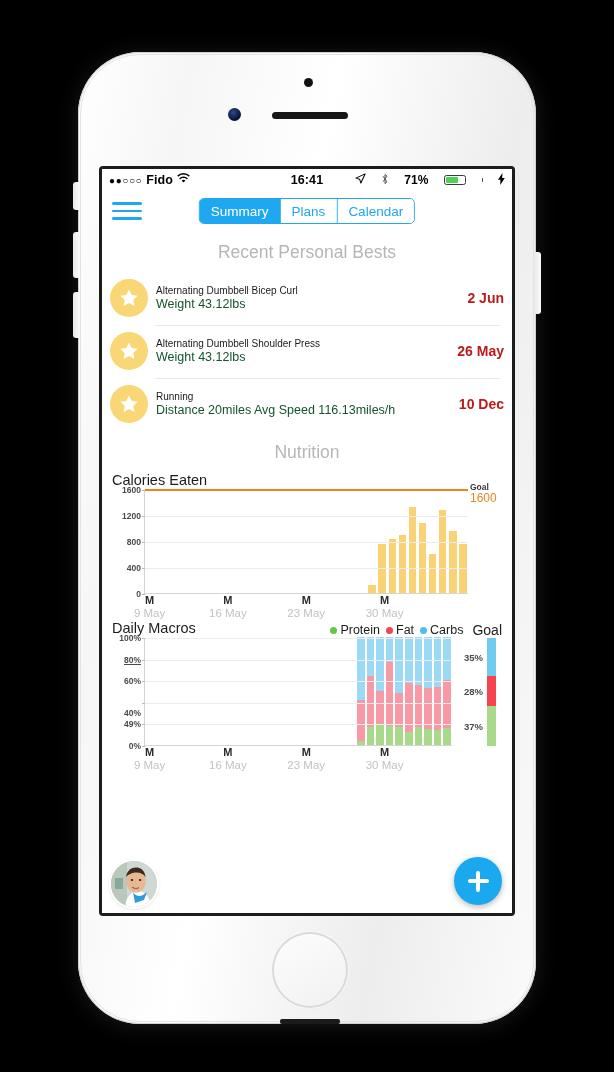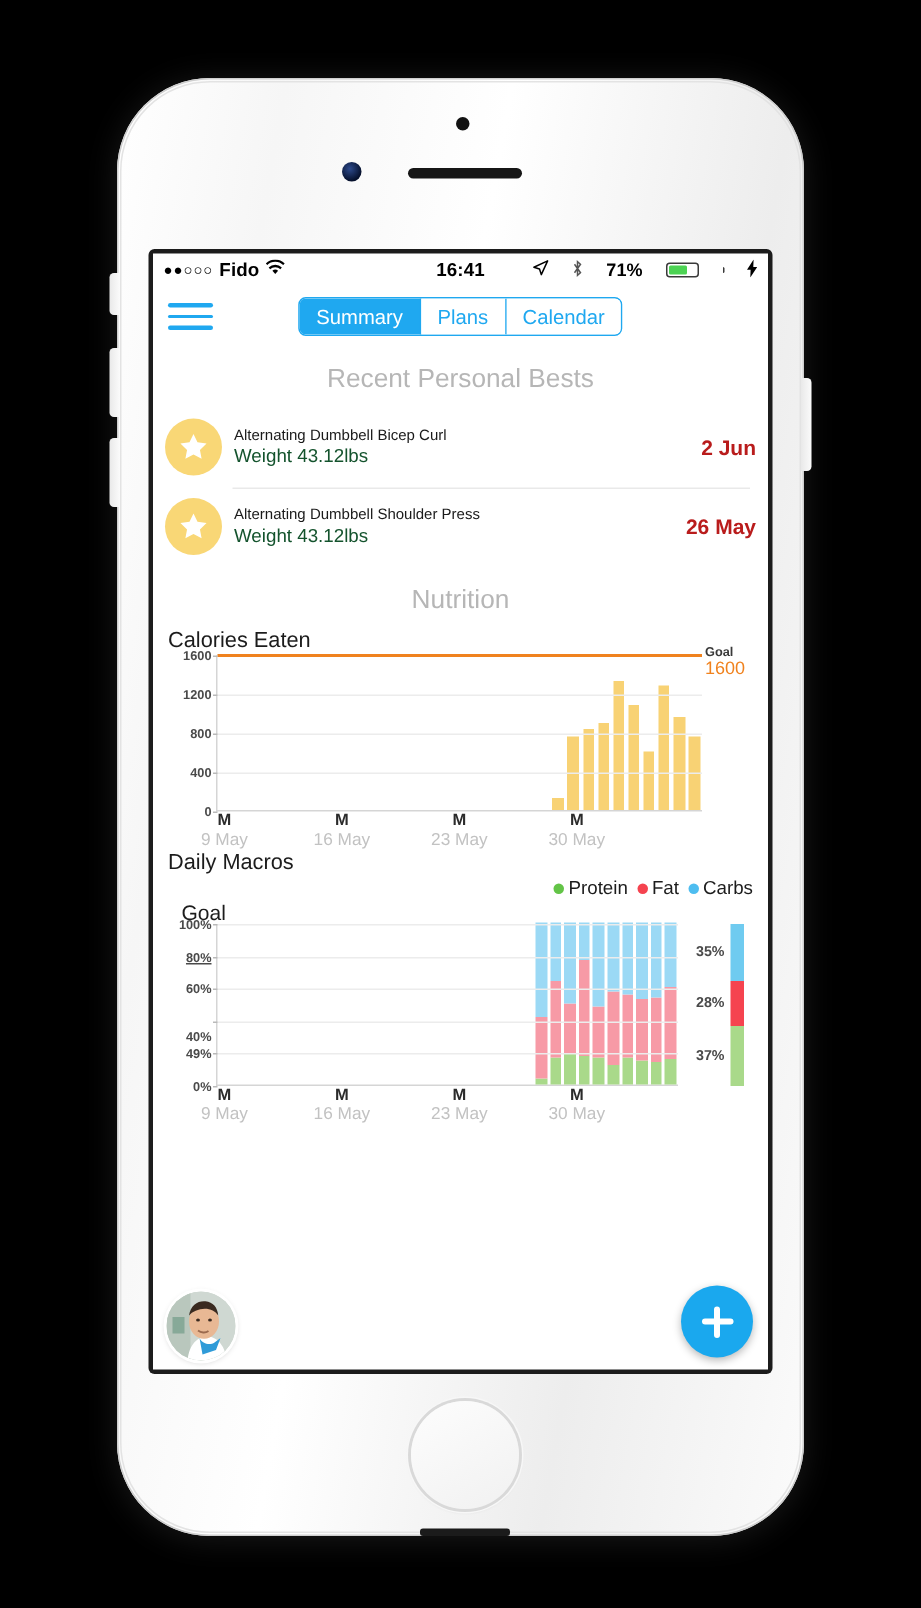--- a/index.html
+++ b/index.html
@@ -116,21 +116,21 @@
   }
   .star-badge svg { width:22px; height:22px; }
   .pb-text { flex:1; min-width:0; }
   .pb-title { font-size:10px; color:#1a1a1a; line-height:1.12; white-space:nowrap; }
   .pb-sub { font-size:12.5px; color:#14532d; margin-top:1px; white-space:nowrap; }
   .pb-date { font-size:14px; color:#b91c1c; flex:0 0 auto; padding-left:2px;font-weight:bold; }
 
   
   .chart-block { padding: 0 10px; }
   .chart-title { font-size:14.5px; color:#1c1c1c; font-weight:400; margin-bottom:2px; }
-  .chart-head { display:flex; align-items:flex-start;flex-direction:column; }
+  .chart-head { display:flex; align-items:flex-end; }
   .legend { margin-left:auto; display:flex; align-items:center; gap:6px; padding-bottom:1px; }
   .legend-item { display:flex; align-items:center; gap:3px; font-size:12.5px; color:#1c1c1c; }
   .ldot { width:7px; height:7px; border-radius:50%; display:inline-block; }
   .goal-head { font-size:14px; color:#1c1c1c; margin-left:9px; }
 
   .plot-wrap { position:relative; display:flex; }
   .plot {
     position:relative; flex:1; border-left:1px solid #d5d5d5; border-bottom:1px solid #d5d5d5;
   }
   .ylabels { width:32px; position:relative; }
@@ -273,20 +273,32 @@
                 <path d="M12 2.6l2.9 6 6.6.9-4.8 4.6 1.2 6.5L12 17.5 6.1 20.6l1.2-6.5L2.5 9.5l6.6-.9Z" fill="#fff"></path>
               </svg>
           </div>
           <div class="pb-text">
             <div class="pb-title">Alternating Dumbbell Shoulder Press</div>
             <div class="pb-sub">Weight 43.12lbs</div>
           </div>
           <div class="pb-date">26 May</div>
         </div>
 
+        <div class="pb-row">
+          <div class="star-badge">
+            <svg viewBox="0 0 24 24">
+                <path d="M12 2.6l2.9 6 6.6.9-4.8 4.6 1.2 6.5L12 17.5 6.1 20.6l1.2-6.5L2.5 9.5l6.6-.9Z" fill="#fff"></path>
+              </svg>
+          </div>
+          <div class="pb-text">
+            <div class="pb-title">Running</div>
+            <div class="pb-sub">Distance 20miles Avg Speed 116.13miles/h</div>
+          </div>
+          <div class="pb-date">10 Dec</div>
+        </div>
       </div>
 
       <div class="section-title">Nutrition</div>
 
       <div class="chart-block">
         <div class="chart-title">Calories Eaten</div>
         <div class="plot-wrap">
           <div class="ylabels" id="cal-ylabels" style="height: 104px;">
               <div class="ylab" style="top: 104px;">0</div>
               <div class="ylab" style="top: 78px;">400</div>

